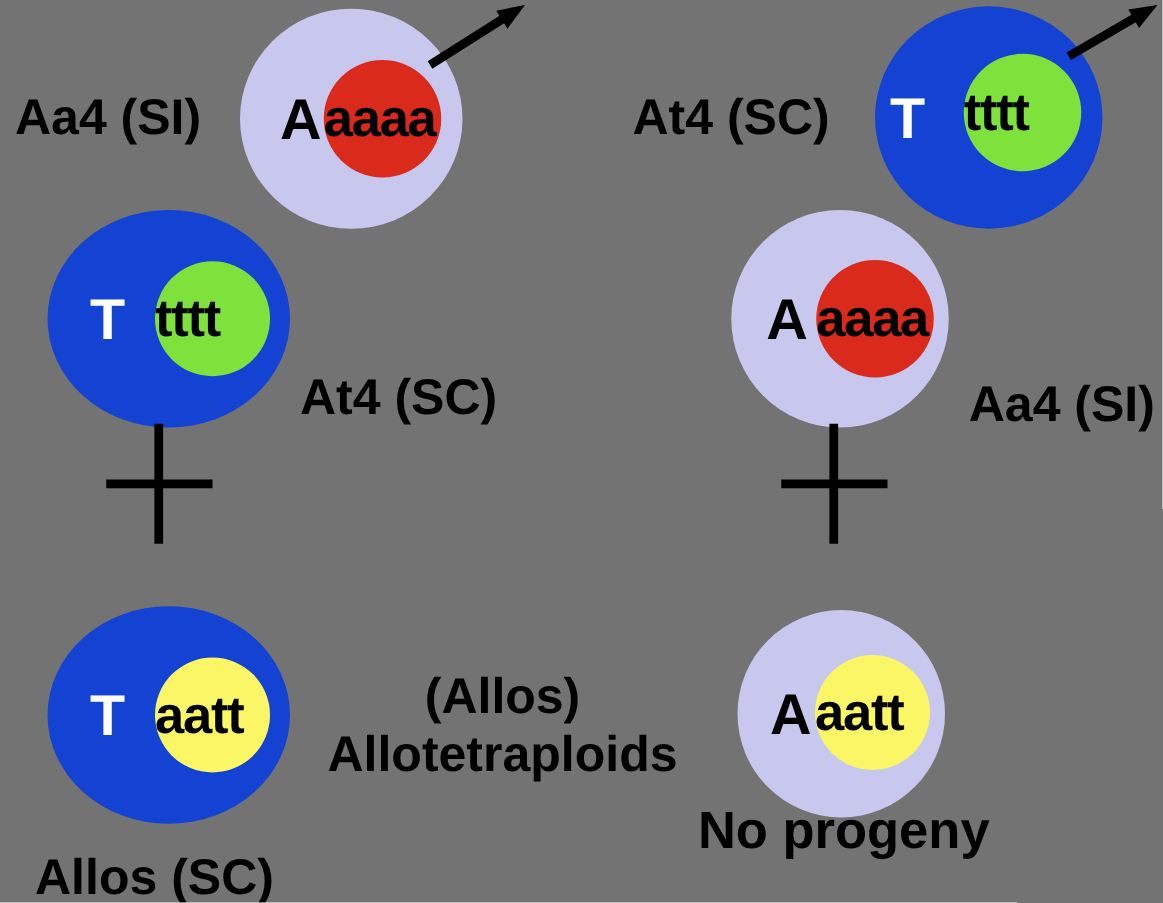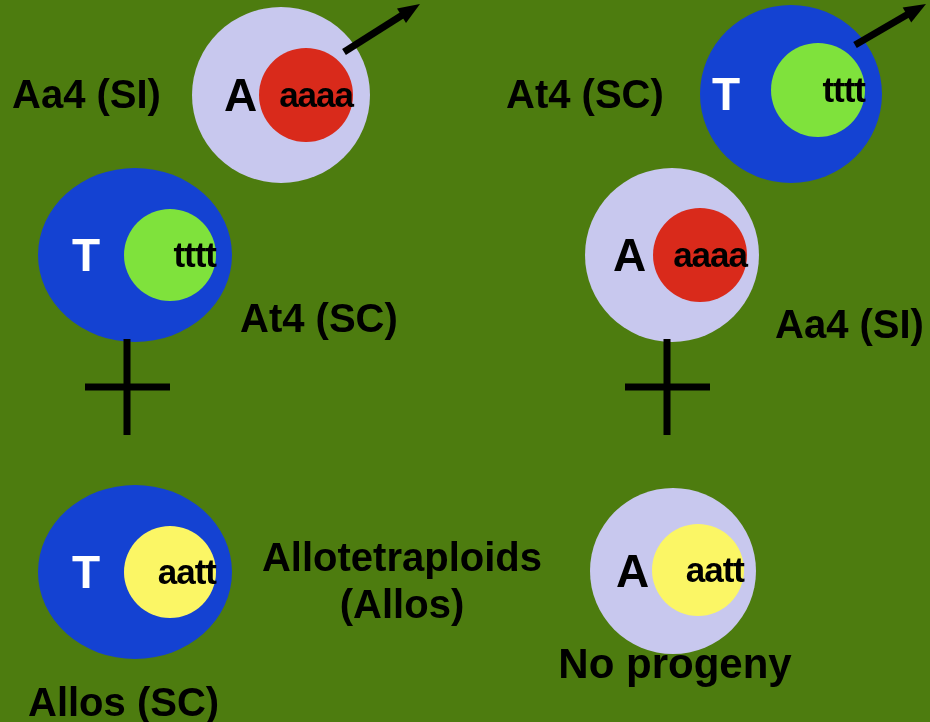--- a/index.html
+++ b/index.html
@@ -1,22 +1,22 @@
 <!DOCTYPE html>
 <html><head>
 <meta charset="utf-8">
 <style>
   * { margin:0; padding:0; box-sizing:border-box; }
   html,body { background:#ffffff; font-family:"Liberation Sans", sans-serif; }
-  .canvas { position:relative; width:930px; height:722px; background:#4d7c0f; overflow:hidden; }
+  .canvas { position:relative; width:930px; height:722px; background:#737373; overflow:hidden; }
 
   .organism { position:absolute; }
   .outer { position:absolute; inset:0; border-radius:50%; }
-  .inner { position:absolute; border-radius:50%; display:flex; align-items:center; justify-content:flex-end;
-           font-weight:bold; font-size:35px; color:#000; letter-spacing:-1px; z-index:2; }
+  .inner { position:absolute; border-radius:50%; display:flex; align-items:center; justify-content:flex-start;
+           font-weight:bold; font-size:42px; color:#000; letter-spacing:-1px; z-index:2; }
   .nuc { position:absolute; top:50%; transform:translateY(-50%); font-weight:bold; font-size:46px; color:#000; z-index:3; }
   .nuc.white { color:#ffffff; }
 
   .lbl { position:absolute; font-weight:bold; font-size:40px; color:#000; white-space:nowrap; }
 
   
   .org-left-male      { left:192px; top:7px;   width:178px; height:176px; }
   .org-left-male .inner    { left:67px; top:41px; width:94px; height:94px; }
   .org-left-male .nuc      { left:32px; }
 
@@ -97,22 +97,22 @@
   <div class="organism org-left-offspring">
     <div class="outer" style="background-color: rgb(20, 66, 210);"></div>
     <span class="nuc white">T</span>
     <div class="inner" style="background-color: rgb(251, 246, 101);">
       <span>aatt</span>
     </div>
   </div>
   <div class="lbl lbl-left-offspring">Allos (SC)</div>
 
   <div class="caption">
+    <div>(Allos)</div>
     <div>Allotetraploids</div>
-    <div>(Allos)</div>
   </div>
 
   <div class="lbl lbl-right-male">At4 (SC)</div>
 
   <div class="organism org-right-male">
     <div class="outer" style="background-color: rgb(20, 66, 210);"></div>
     <span class="nuc white">T</span>
     <div class="inner" style="background-color: rgb(127, 226, 60);">
       <span>tttt</span>
     </div>

